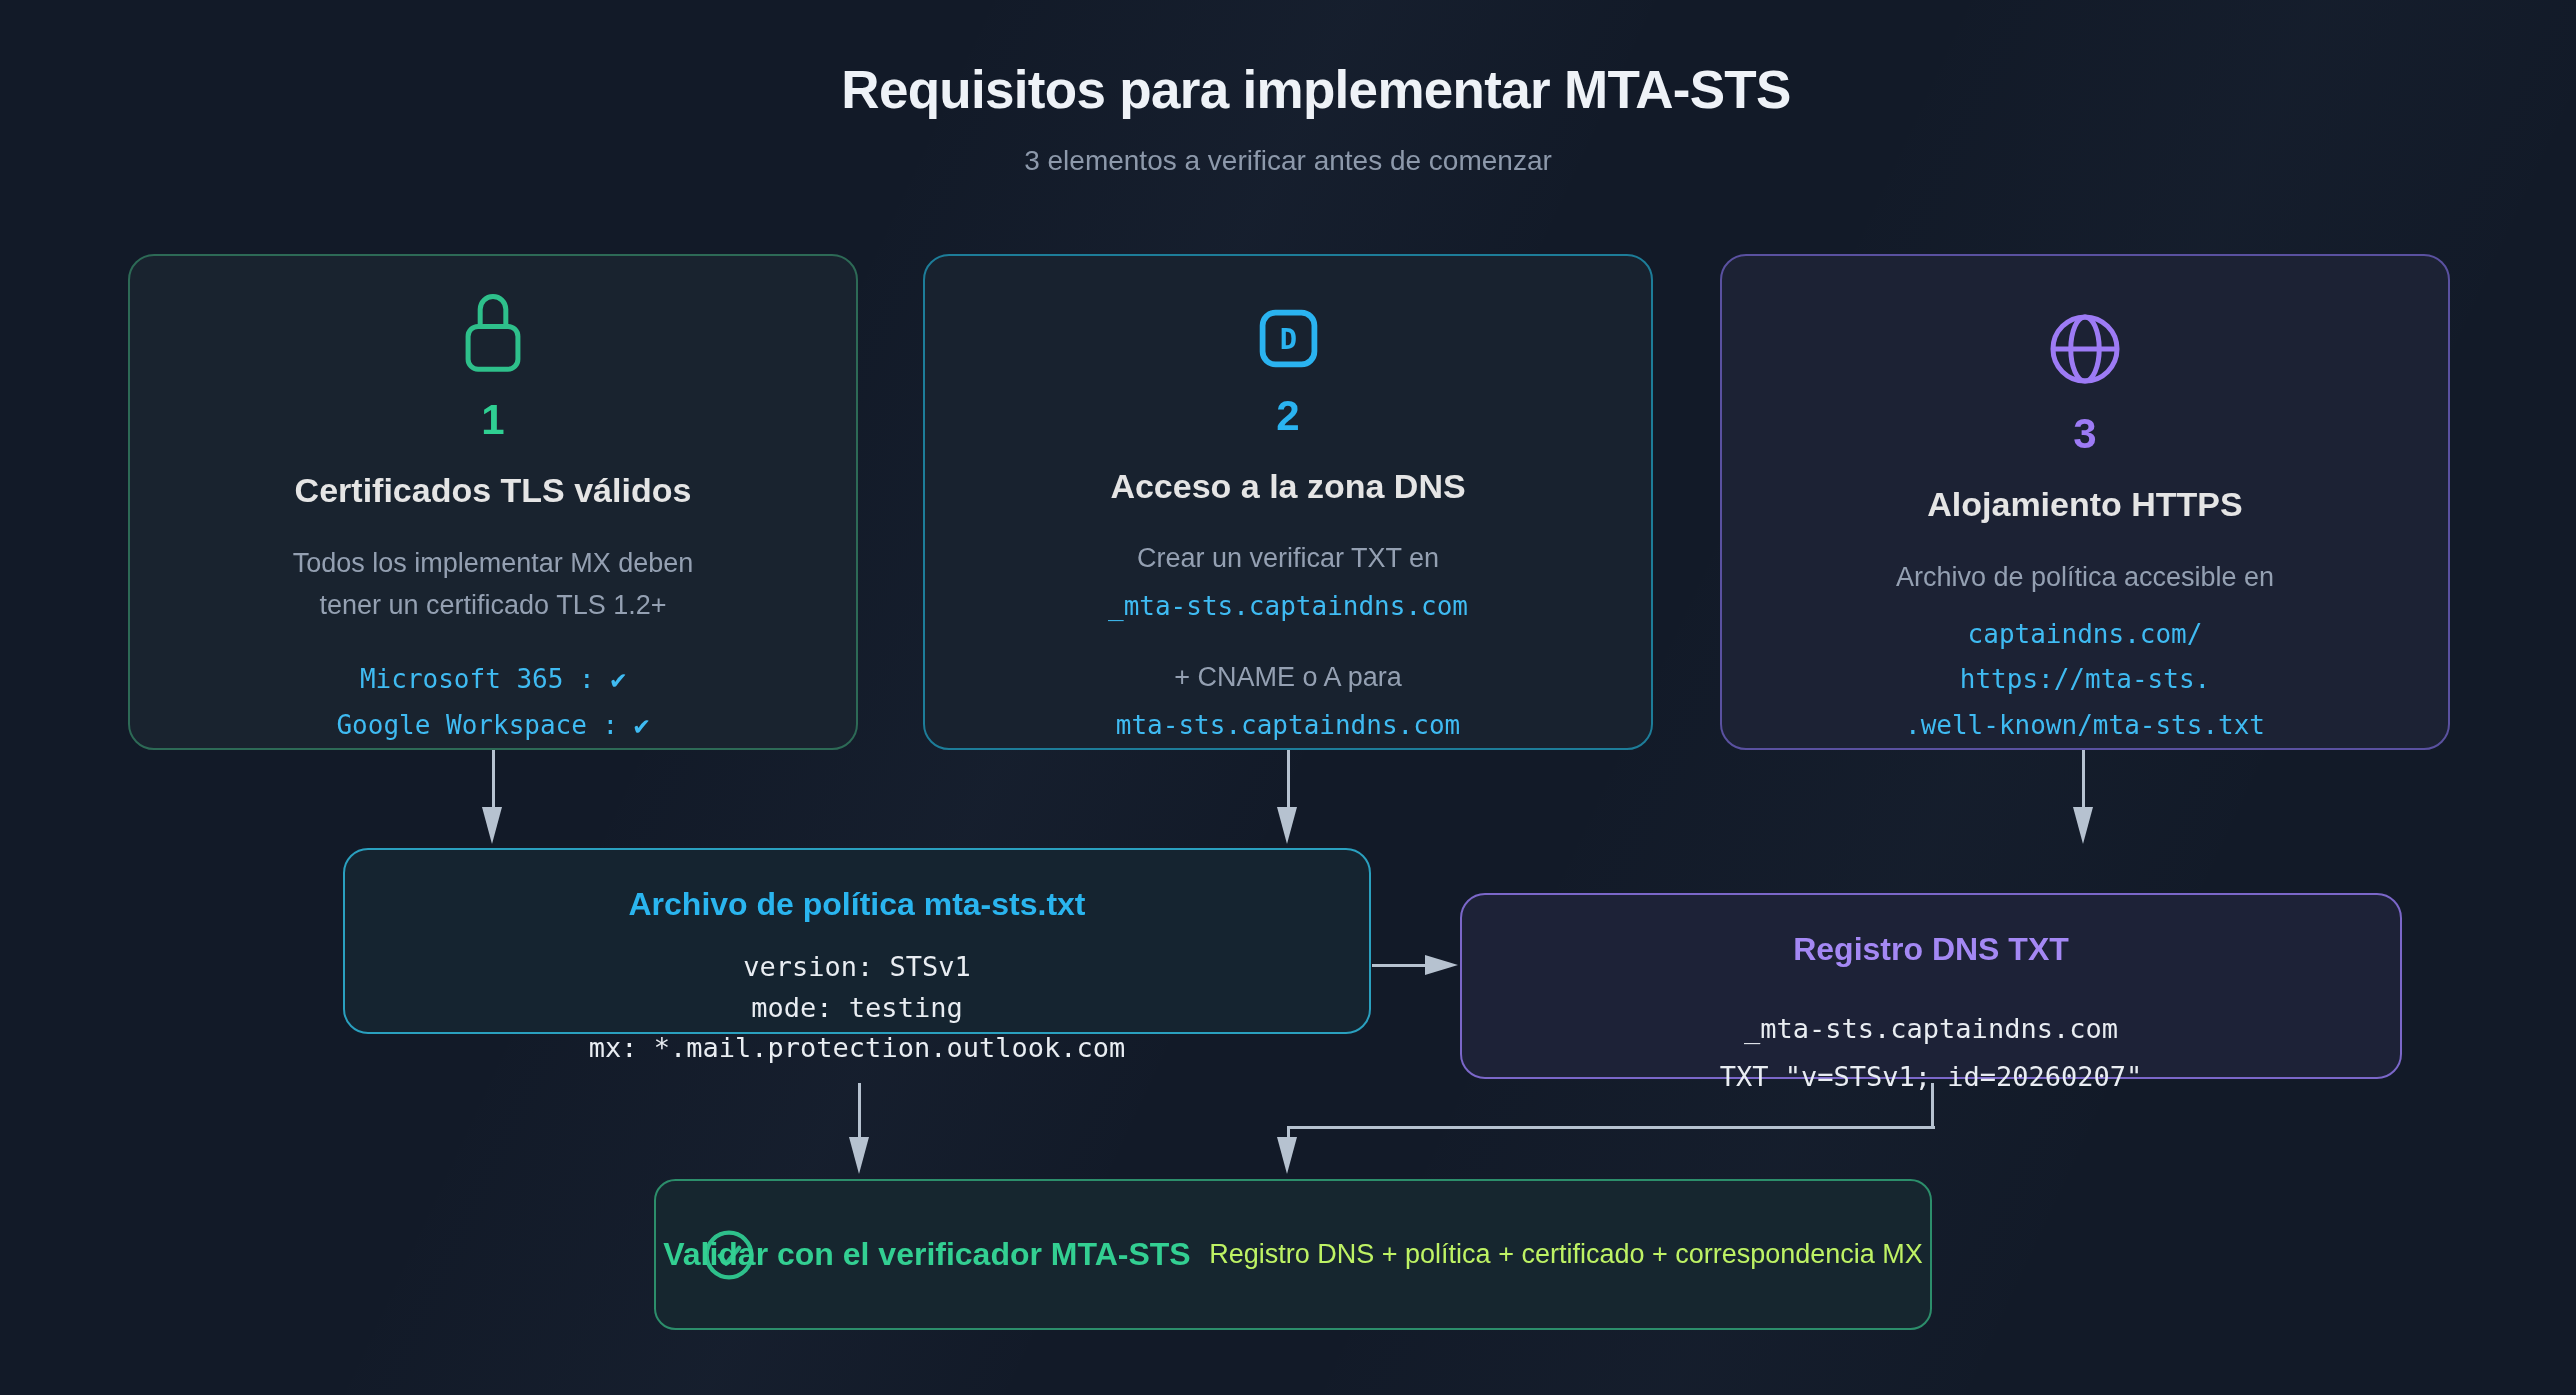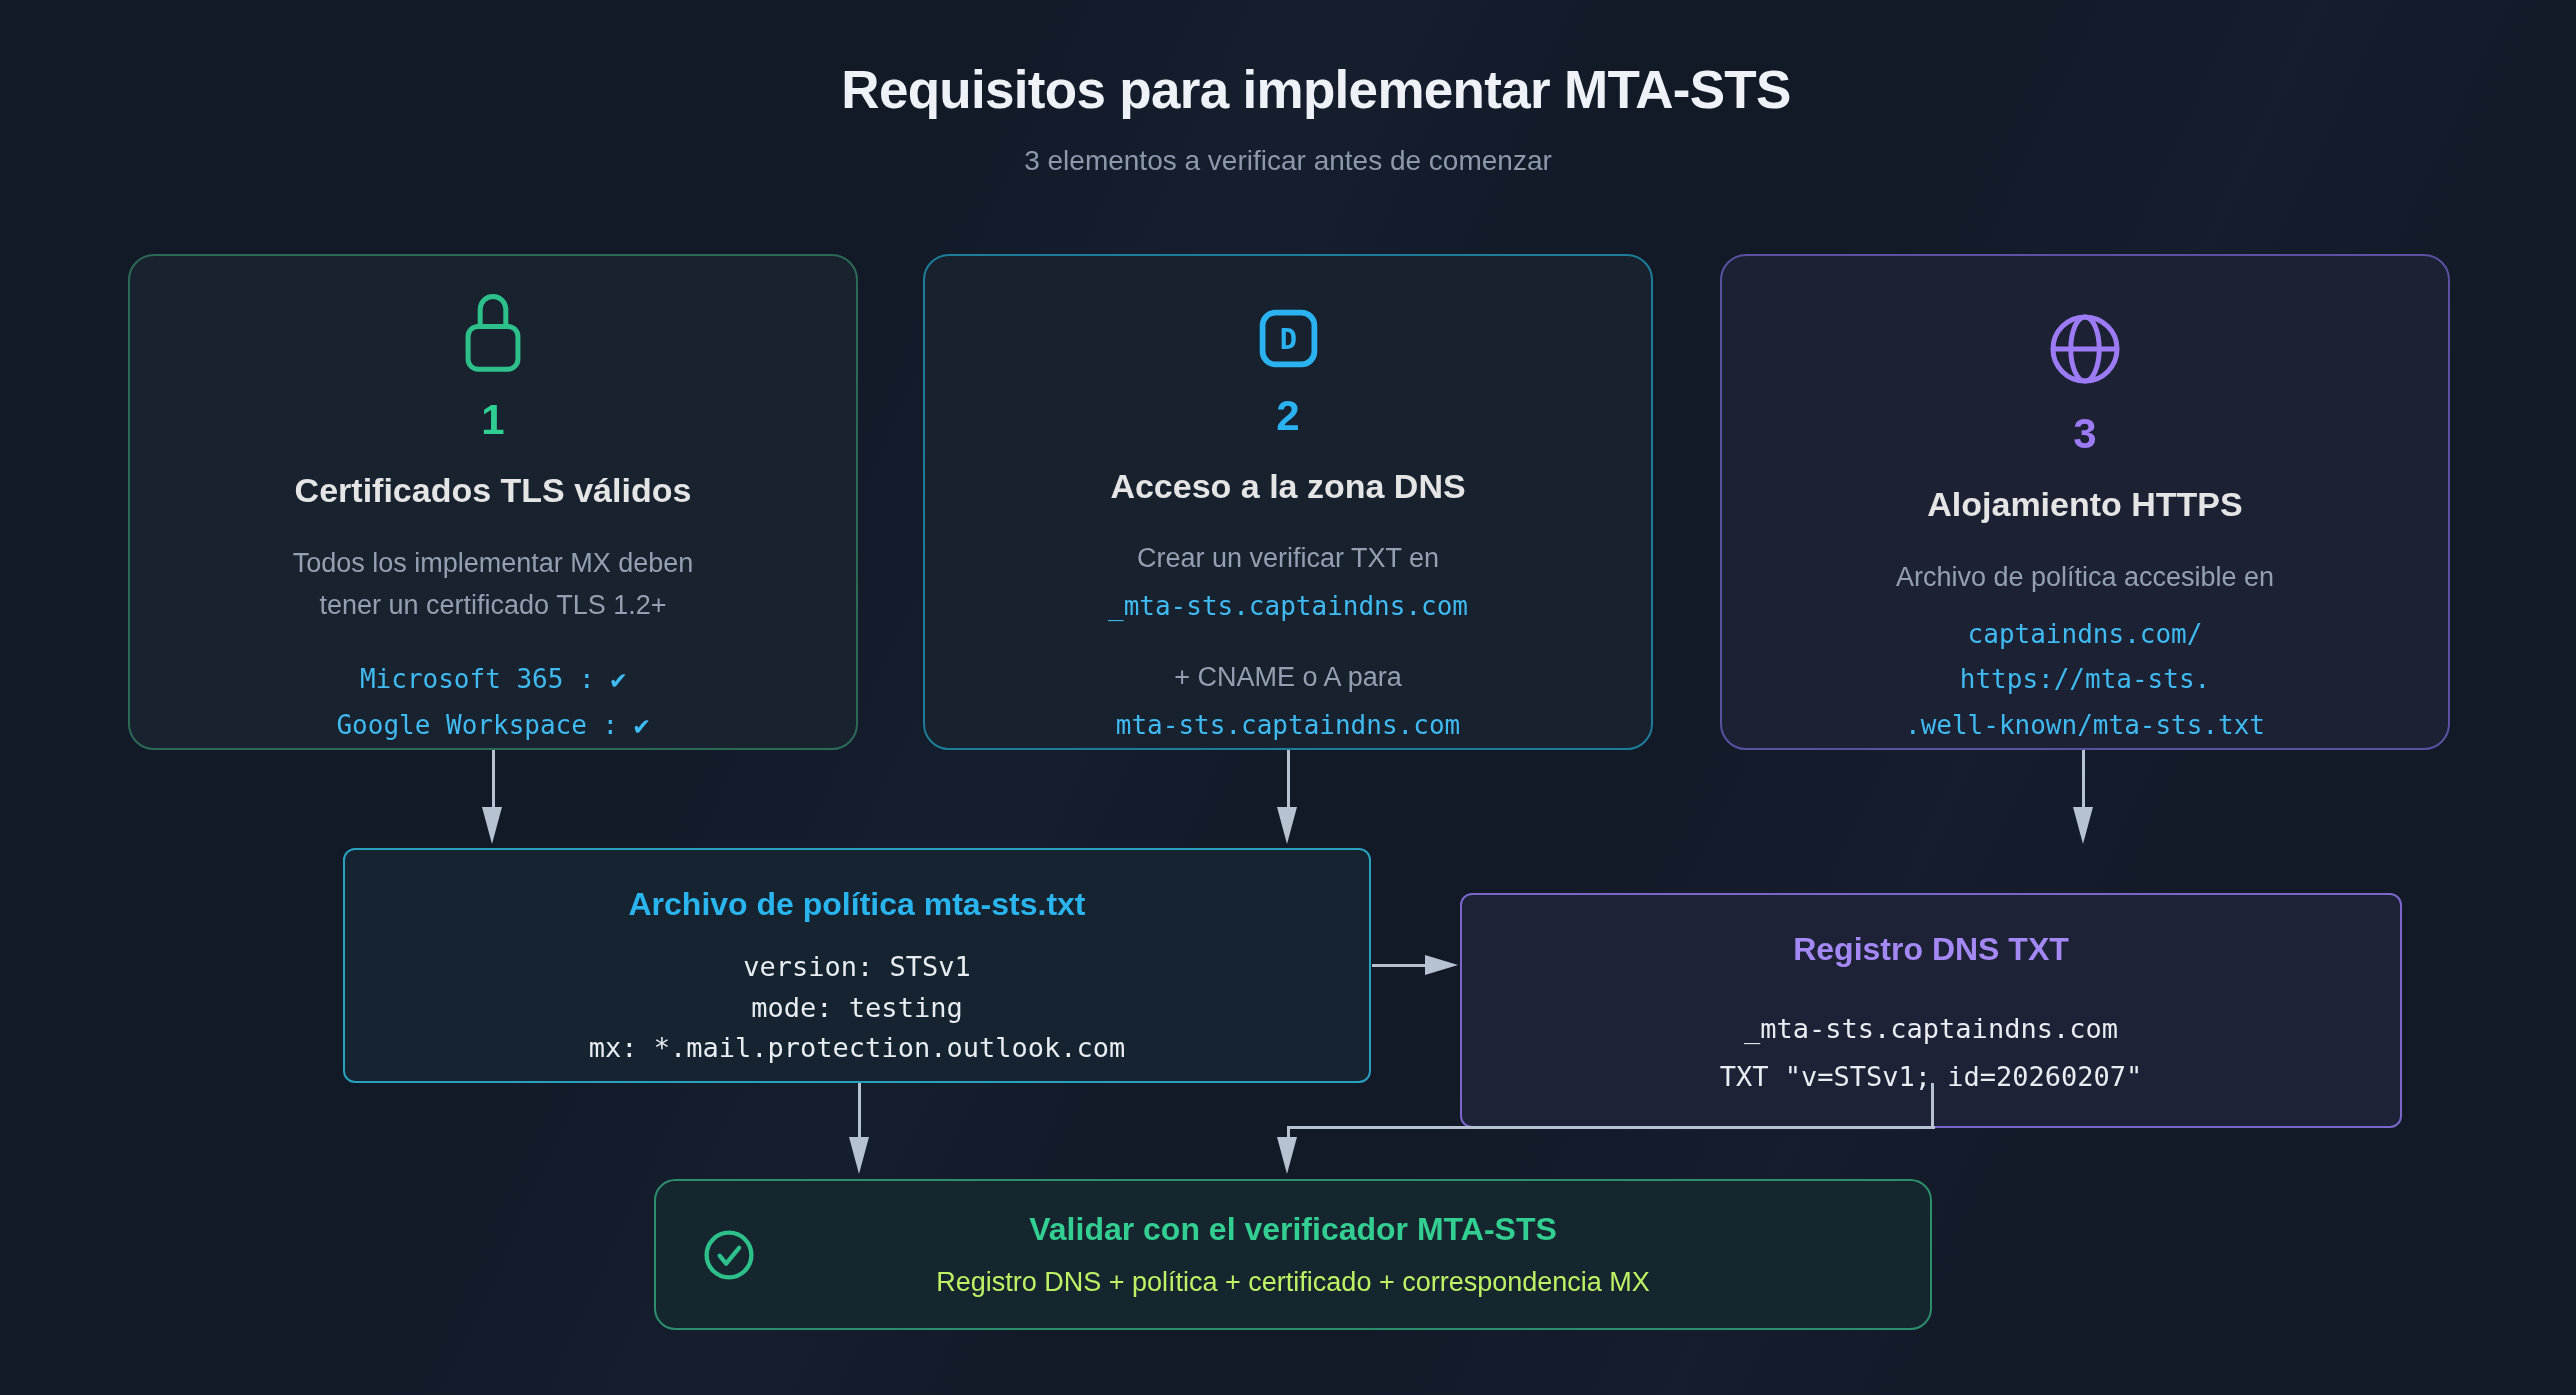--- a/index.html
+++ b/index.html
@@ -37,39 +37,39 @@
   .c2 .card-number{color:#2ab3f0;}
   .c3 .card-number{color:#9d7bf5;}
   .card-title{font-size:34px;font-weight:700;color:#e5e5e5;margin-top:27px;}
   .card-body{font-size:27px;color:#94a0b2;line-height:1.58;margin-top:31.5px;}
   .card-mono{font-size:26px;line-height:1.75;color:#3fbbf2;margin-top:30px;}
   .card-mono.tight{margin-top:4.3px;}
   .card-body.tight{margin-top:26px;}
 
   
   .midbox{
-    position:absolute;top:848px;height:235px;border-radius:12px;box-sizing:border-box;
+    position:absolute;top:848px;height:186px;border-radius:25px;box-sizing:border-box;
     display:flex;flex-direction:column;align-items:center;text-align:center;
   }
   .policy-box{left:343px;width:1028px;background:#152430;border:2.1px solid #2aa0bf;}
   .dns-box{left:1460px;width:942px;background:#1d2237;border:2.1px solid #7b67c9;margin-top:45px;}
   .box-title{font-size:32px;font-weight:700;margin-top:36px;}
   .policy-box .box-title{color:#2ab5ef;}
   .dns-box .box-title{color:#a488f4;}
   .box-lines{font-size:27px;color:#e9edf2;margin-top:24px;line-height:1.5;}
   .dns-box .box-lines{margin-top:37px;line-height:1.78;}
 
   
   .validate-box{
     position:absolute;left:654px;top:1179px;width:1278px;height:151px;
     background:#16262f;border:2.1px solid #2c8e6b;border-radius:21.5px;box-sizing:border-box;
   }
   .validate-inner{
     position:absolute;left:0;top:0;width:100%;height:100%;
-    display:flex;flex-direction:column;align-items:center;justify-content:center;gap:18.6px;text-align:center;
+    display:flex;flex-direction:row;align-items:center;justify-content:center;gap:18.6px;text-align:center;
   }
   .validate-title{font-size:32px;font-weight:700;color:#33cf92;}
   .validate-sub{font-size:27px;color:#bef264;}
   .validate-iconwrap{position:absolute;left:47px;top:50%;transform:translateY(-50%);}
 
   
   .vline,.hline{position:absolute;background:#b6c2d0;}
   .vline{width:2.9px;}
   .hline{height:2.9px;}
   .head-down{

